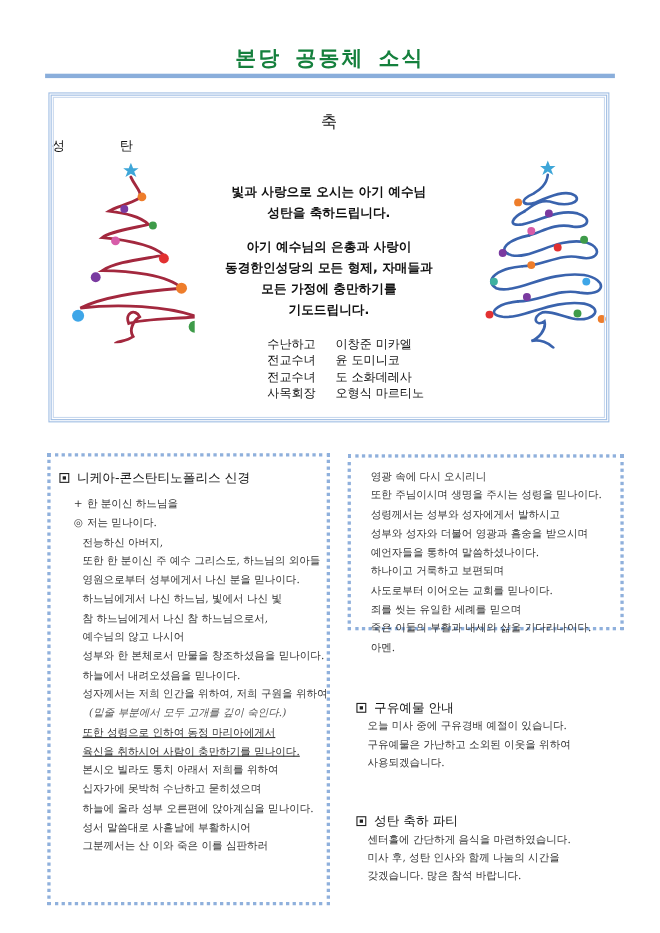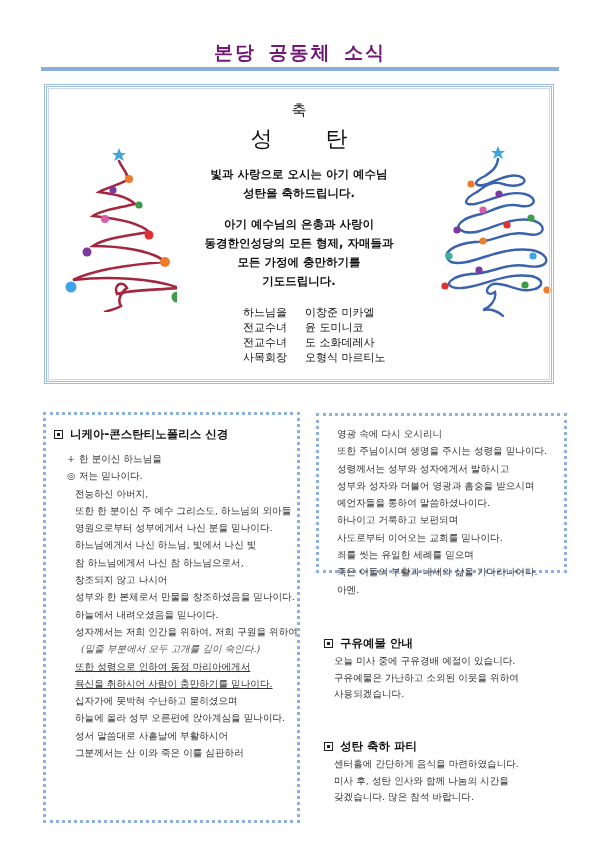--- a/index.html
+++ b/index.html
@@ -1,43 +1,43 @@
 <!DOCTYPE html>
 <html><head>
   <meta charset="utf-8">
   <style>
     html, body { margin:0; padding:0; background:#ffffff; }
     body { width:600px; height:848px; position:relative; overflow:hidden;
            font-family:"DejaVu Sans", sans-serif; color:#111; }
     .title { position:absolute; top:40px; left:0; width:600px; text-align:center;
-             font-size:19px; font-weight:bold; letter-spacing:2px; color:#701a75; word-spacing:4px; }
+             font-size:19px; font-weight:bold; letter-spacing:2px; color:#15803d; word-spacing:4px; }
     .title-rule { position:absolute; top:67px; left:41px; width:518px; height:4px; background:#8aaedb; }
 
     .greeting-box { position:absolute; top:84px; left:44px; width:510px; height:300px;
                     border:3px double #9fbde3; box-sizing:border-box; background:#fff; }
     .greeting-box::after { content:""; position:absolute; inset:1px; border:1px solid #c9d9ee; pointer-events:none; }
     .chuk { position:absolute; top:14px; left:0; width:100%; text-align:center;
             font-size:15px; font-family:"DejaVu Serif", serif; }
-    .seongtan { position:absolute; top:37px; left:0; width:100%; text-align:center;
-                font-size:22px; font-family:"DejaVu Serif", serif; word-spacing:46px; }
+    .seongtan { position:absolute; top:37px; left:0; width:100%; 
+                font-size:12px; font-family:"DejaVu Serif", serif; word-spacing:46px; }
     .msg { position:absolute; left:0; width:100%; text-align:center; font-size:11.5px;
            font-weight:bold; line-height:19px; }
     .msg1 { top:78px; }
     .msg2 { top:128px; }
     .clergy { position:absolute; top:218px; left:196px; font-size:11px; line-height:15px; font-family:"DejaVu Serif", serif; }
     .clergy .row { display:flex; }
     .clergy .role { width:62px; }
     .tree-left { position:absolute; left:10px; top:55px; }
     .tree-right { position:absolute; left:384px; top:55px; }
 
     .creed-box-left { position:absolute; top:412px; left:43px; width:257px; height:411px;
                       border:3px dotted #8fb0dc; box-sizing:border-box; }
     .creed-box-right { position:absolute; top:413px; left:316px; width:251px; height:160px;
                        border:3px dotted #8fb0dc; box-sizing:border-box; }
-    .sec-head { font-size:11.5px; font-weight:bold; display:flex; align-items:center; }
+    .sec-head { font-size:11.5px; font-weight:normal; display:flex; align-items:center; }
     .sq-icon { display:inline-block; width:9px; height:9px; border:1.5px solid #222; box-sizing:border-box;
                position:relative; margin-right:7px; }
     .sq-icon::after { content:""; position:absolute; left:1.5px; top:1.5px; width:3px; height:3px; background:#222; }
     .creed-left-head { position:absolute; top:12px; left:8px; }
     .creed-lines { font-family:"DejaVu Serif", serif; font-size:9.6px; line-height:17.3px; color:#333; }
     .creed-left-lines { position:absolute; top:35px; left:21px; width:244px; }
     .creed-right-lines { position:absolute; top:9px; left:18px; width:228px; }
     .creed-lines .l { white-space:nowrap; overflow:hidden; }
     .indent { padding-left:8px; }
     .italic { font-style:italic; color:#555; padding-left:14px; }
@@ -80,21 +80,21 @@
     <div>모든 가정에 충만하기를</div>
     <div>기도드립니다.</div>
   </div>
   <div class="msg msg1">
     <div>빛과 사랑으로 오시는 아기 예수님</div>
     <div>성탄을 축하드립니다.</div>
   </div>
 
   <div class="clergy">
     <div class="row">
-      <span class="role">하느님을</span>
+      <span class="role">수난하고</span>
       <span>이창준 미카엘</span>
     </div>
     <div class="row">
       <span class="role">전교수녀</span>
       <span>윤 도미니코</span>
     </div>
     <div class="row">
       <span class="role">전교수녀</span>
       <span>도 소화데레사</span>
     </div>
@@ -135,27 +135,28 @@
     <span>니케아-콘스탄티노폴리스 신경</span>
   </div>
   <div class="creed-lines creed-left-lines">
     <div class="l"><span class="mark">+</span><span>한 분이신 하느님을</span></div>
     <div class="l"><span class="mark">◎</span><span>저는 믿나이다.</span></div>
     <div class="l indent">전능하신 아버지,</div>
     <div class="l indent">또한 한 분이신 주 예수 그리스도, 하느님의 외아들</div>
     <div class="l indent">영원으로부터 성부에게서 나신 분을 믿나이다.</div>
     <div class="l indent">하느님에게서 나신 하느님, 빛에서 나신 빛</div>
     <div class="l indent">참 하느님에게서 나신 참 하느님으로서,</div>
-    <div class="l indent">창조되지 않고 나시어</div>
+    <div class="l indent">예수님의 않고 나시어</div>
     <div class="l indent">성부와 한 본체로서 만물을 창조하셨음을 믿나이다.</div>
     <div class="l indent">하늘에서 내려오셨음을 믿나이다.</div>
     <div class="l indent">성자께서는 저희 인간을 위하여, 저희 구원을 위하여</div>
     <div class="l italic">(밑줄 부분에서 모두 고개를 깊이 숙인다.)</div>
     <div class="l under">또한 성령으로 인하여 동정 마리아에게서</div>
     <div class="l under">육신을 취하시어 사람이 충만하기를 믿나이다.</div>
+    <div class="l indent">본시오 빌라도 통치 아래서 저희를 위하여</div>
     <div class="l indent">십자가에 못박혀 수난하고 묻히셨으며</div>
     <div class="l indent">하늘에 올라 성부 오른편에 앉아계심을 믿나이다.</div>
     <div class="l indent">성서 말씀대로 사흗날에 부활하시어</div>
     <div class="l indent">그분께서는 산 이와 죽은 이를 심판하러</div>
   </div>
 </div>
 
 <div class="creed-box-right">
   <div class="creed-lines creed-right-lines">
     <div class="l">영광 속에 다시 오시리니</div>

